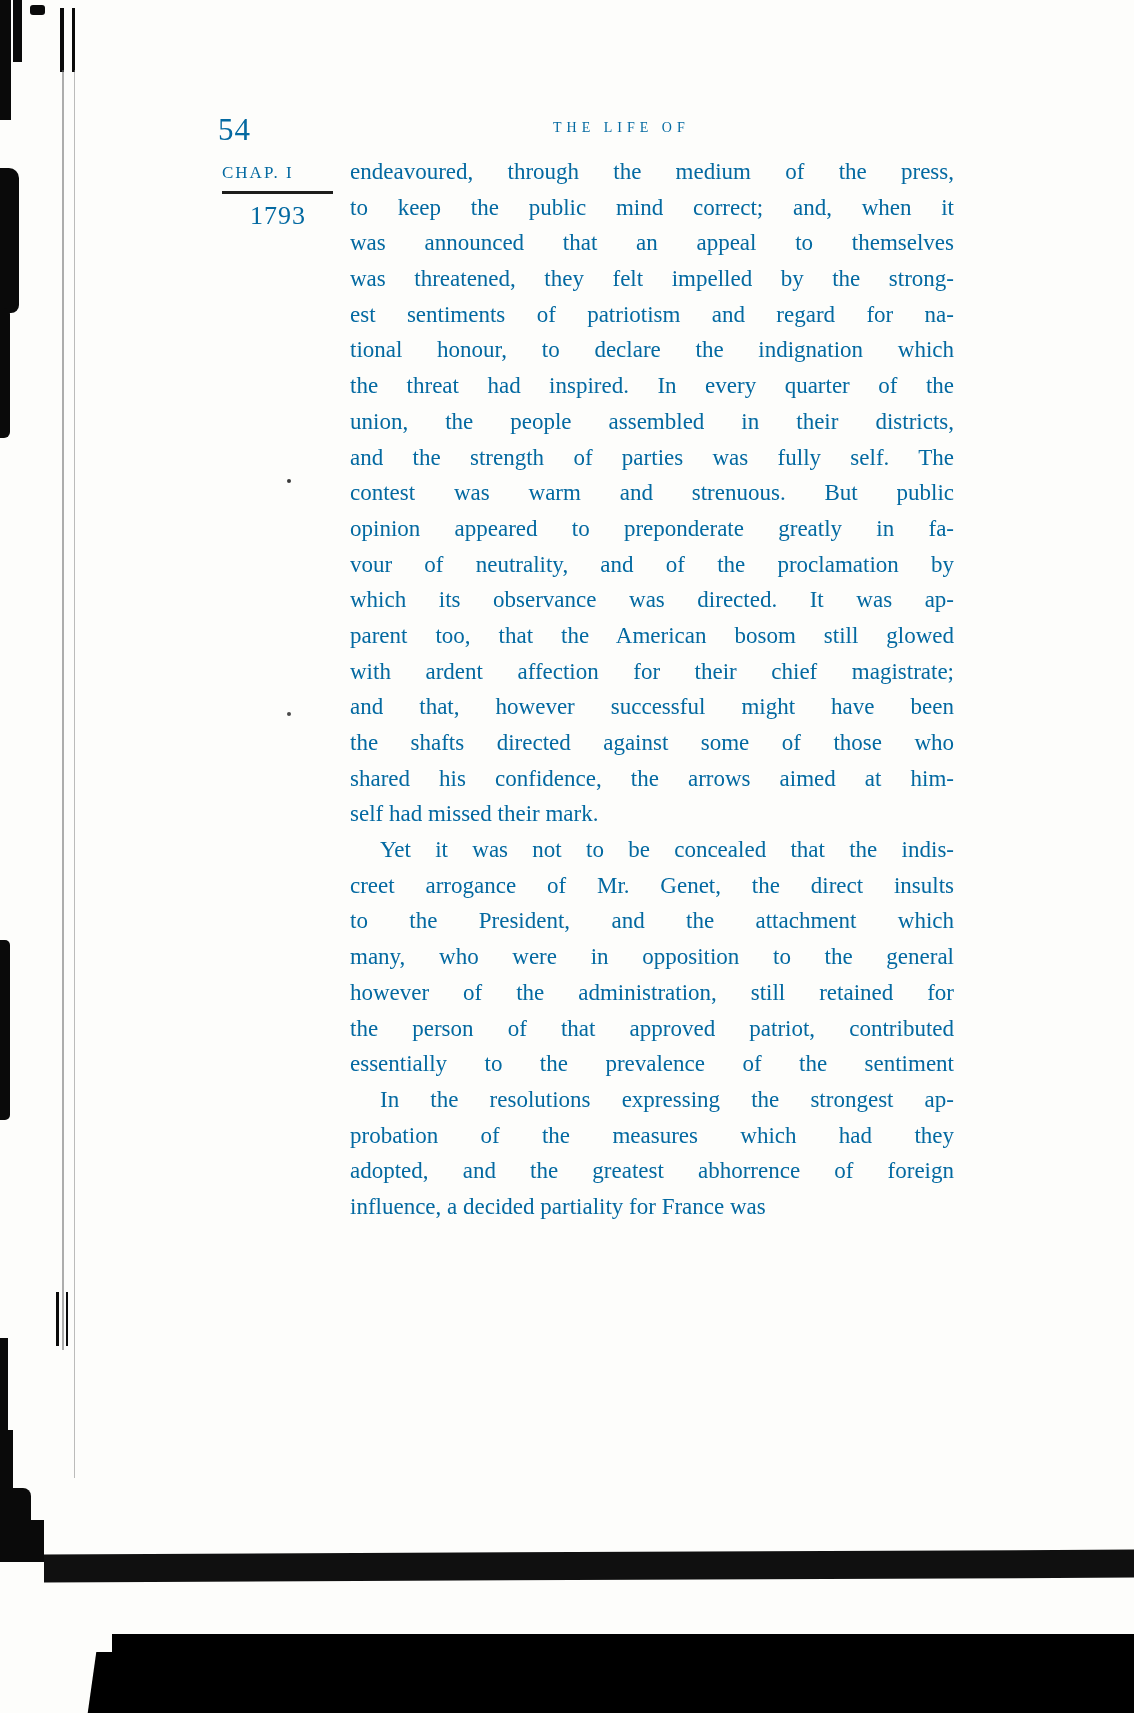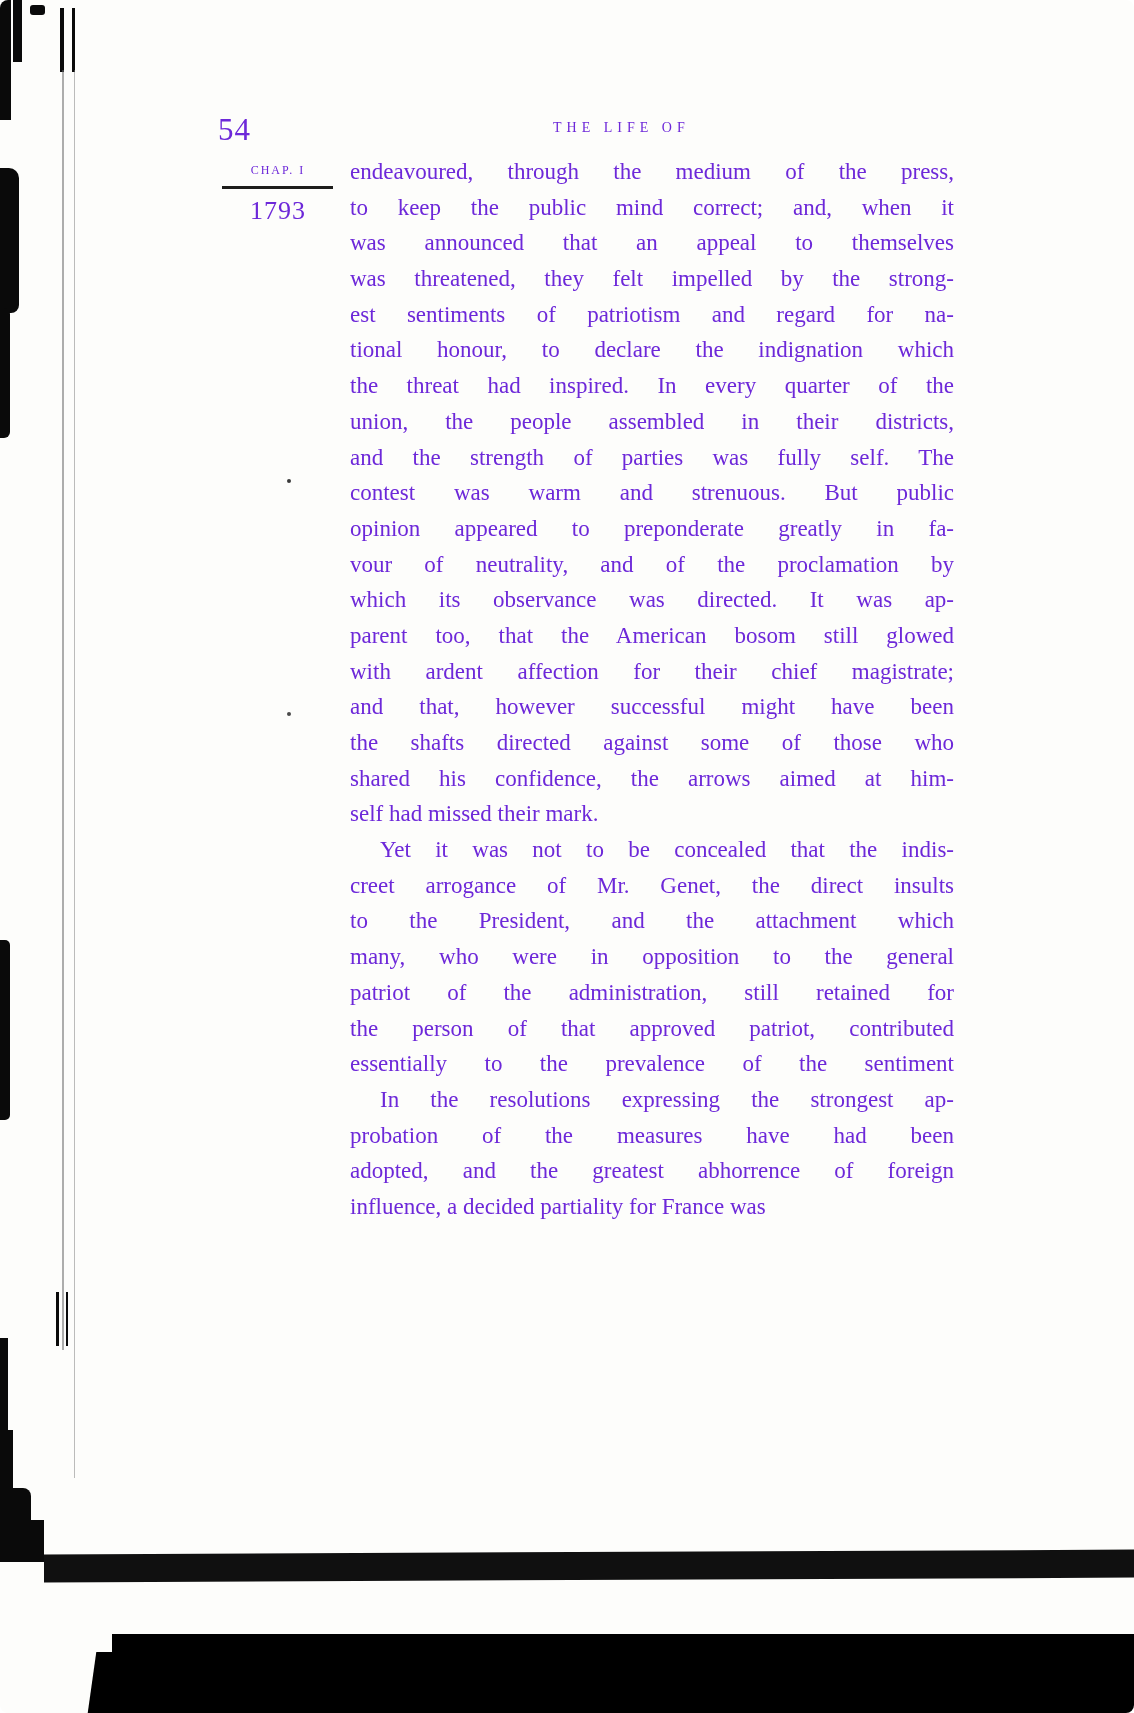--- a/index.html
+++ b/index.html
@@ -7,22 +7,21 @@
     padding: 0;
     background: #ffffff;
   }
   .scan-page {
     position: relative;
     width: 1134px;
     height: 1713px;
     background: #fdfdfb;
     overflow: hidden;
     font-family: "Liberation Serif", "DejaVu Serif", serif;
-    color: #6d28d9;
-    border-radius: 8px;
+    color: #0369a1;
   }
 
   
   .artifact { position: absolute; background: #0a0a0a; }
   .a-topbar1   { left: 0;    top: 0;     width: 11px;  height: 120px; }
   .a-topbar2   { left: 13px; top: 0;     width: 9px;   height: 62px; }
   .a-topmark   { left: 30px; top: 5px;   width: 15px;  height: 10px; border-radius: 3px; }
   .a-blob1     { left: 0;    top: 168px; width: 19px;  height: 145px; border-radius: 0 10px 8px 0; }
   .a-blob2     { left: 0;    top: 308px; width: 10px;  height: 130px; border-radius: 0 6px 6px 0; }
   .a-line-d1   { left: 60px; top: 8px;   width: 4px;   height: 64px; }
@@ -55,23 +54,23 @@
     left: 553px;
     top: 120px;
     font-size: 14px;
     letter-spacing: 5px;
     white-space: nowrap;
   }
 
   
   .sidenote { position: absolute; left: 222px; top: 163px; width: 112px; }
   .chapter-label {
-    font-size: 12px;
+    font-size: 17px;
     letter-spacing: 2px;
-    text-align: center;
+    text-align: left;
     white-space: nowrap;
   }
   .sidenote-rule {
     margin-top: 8px;
     width: 111px;
     height: 2.5px;
     background: #1d1d1b;
   }
   .year-label {
     margin-top: 7px;
@@ -157,25 +156,25 @@
         <div class="line">and that, however successful might have been</div>
         <div class="line">the shafts directed against some of those who</div>
         <div class="line">shared his confidence, the arrows aimed at him-</div>
         <div class="line last">self had missed their mark.</div>
       </div>
       <div class="para">
         <div class="line indent">Yet it was not to be concealed that the indis-</div>
         <div class="line">creet arrogance of Mr. Genet, the direct insults</div>
         <div class="line">to the President, and the attachment which</div>
         <div class="line">many, who were in opposition to the general</div>
-        <div class="line">patriot of the administration, still retained for</div>
+        <div class="line">however of the administration, still retained for</div>
         <div class="line">the person of that approved patriot, contributed</div>
         <div class="line">essentially to the prevalence of the sentiment</div>
       </div>
       <div class="para">
         <div class="line indent">In the resolutions expressing the strongest ap-</div>
-        <div class="line">probation of the measures have had been</div>
+        <div class="line">probation of the measures which had they</div>
         <div class="line">adopted, and the greatest abhorrence of foreign</div>
         <div class="line last">influence, a decided partiality for France was</div>
       </div>
     </main>
 
 </div>
 
 </body></html>

